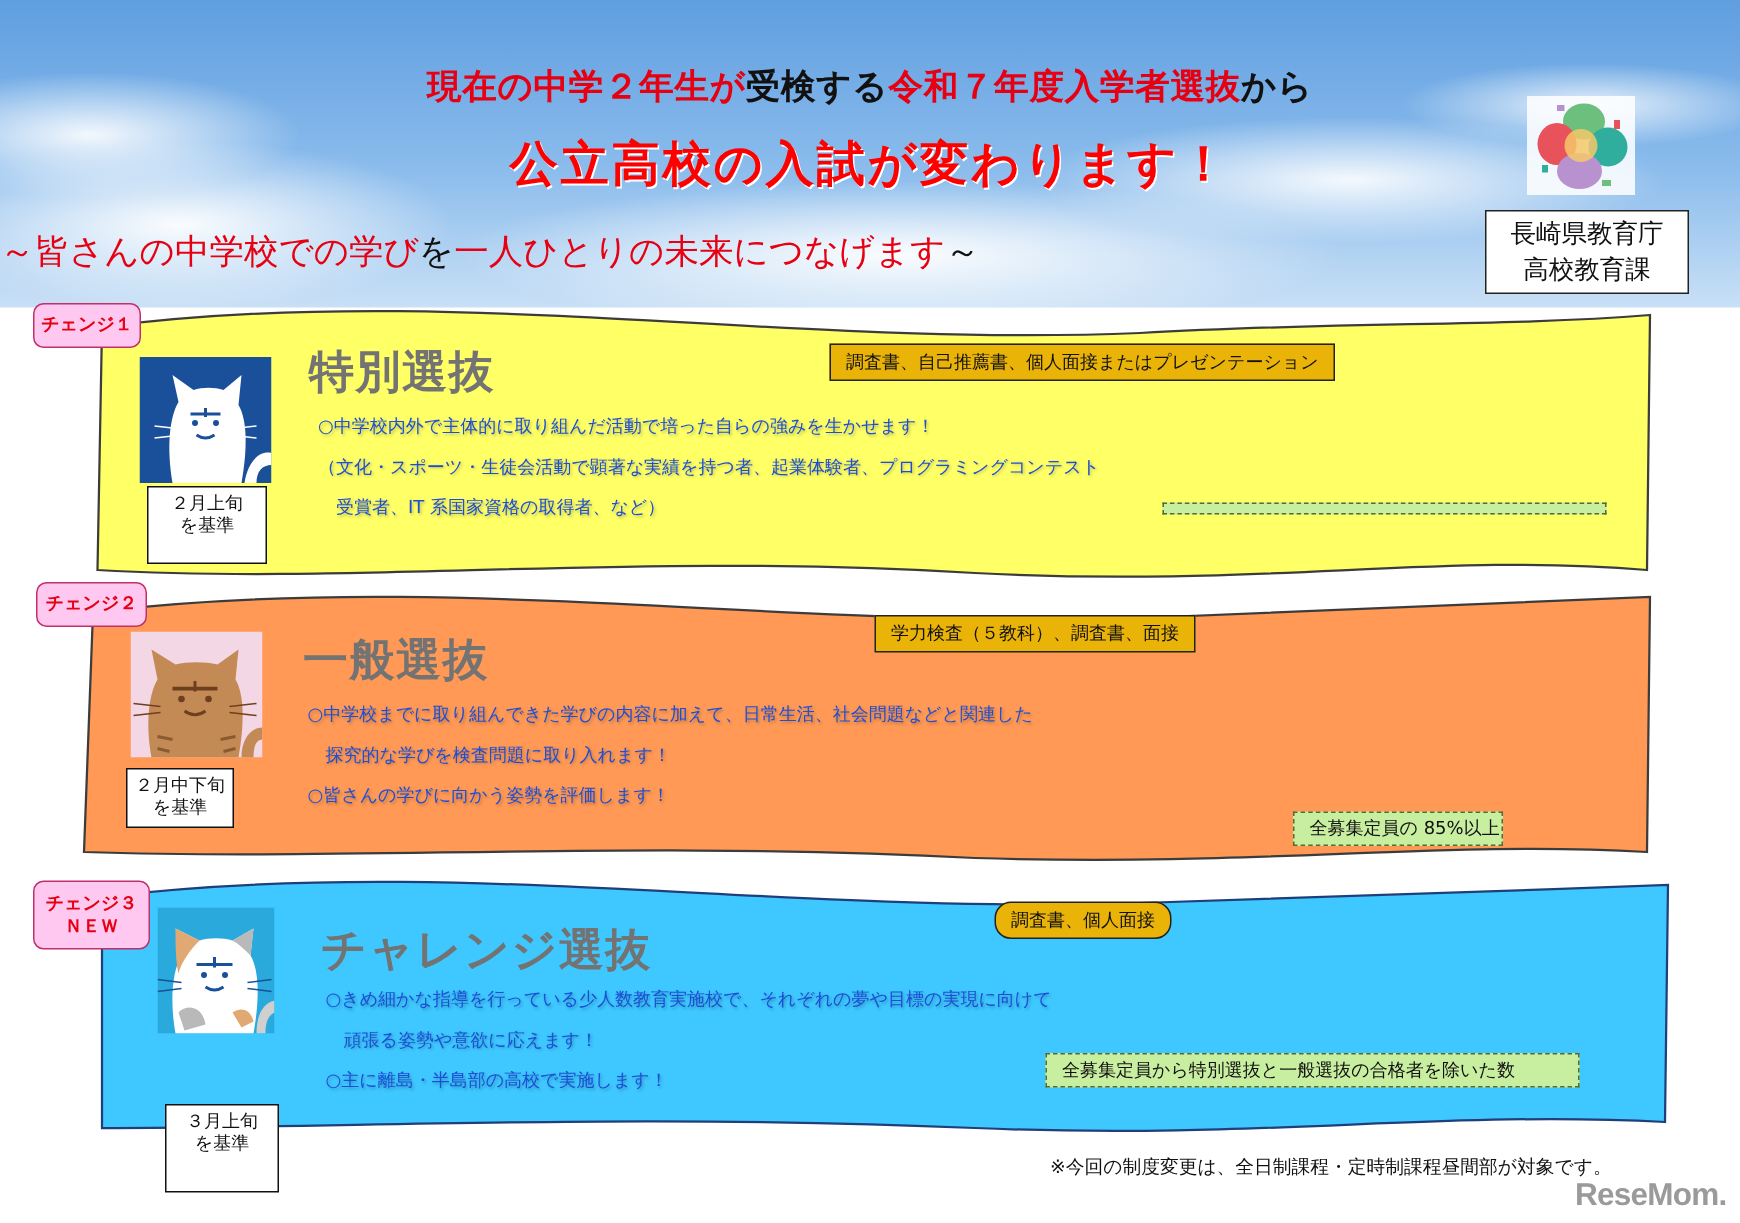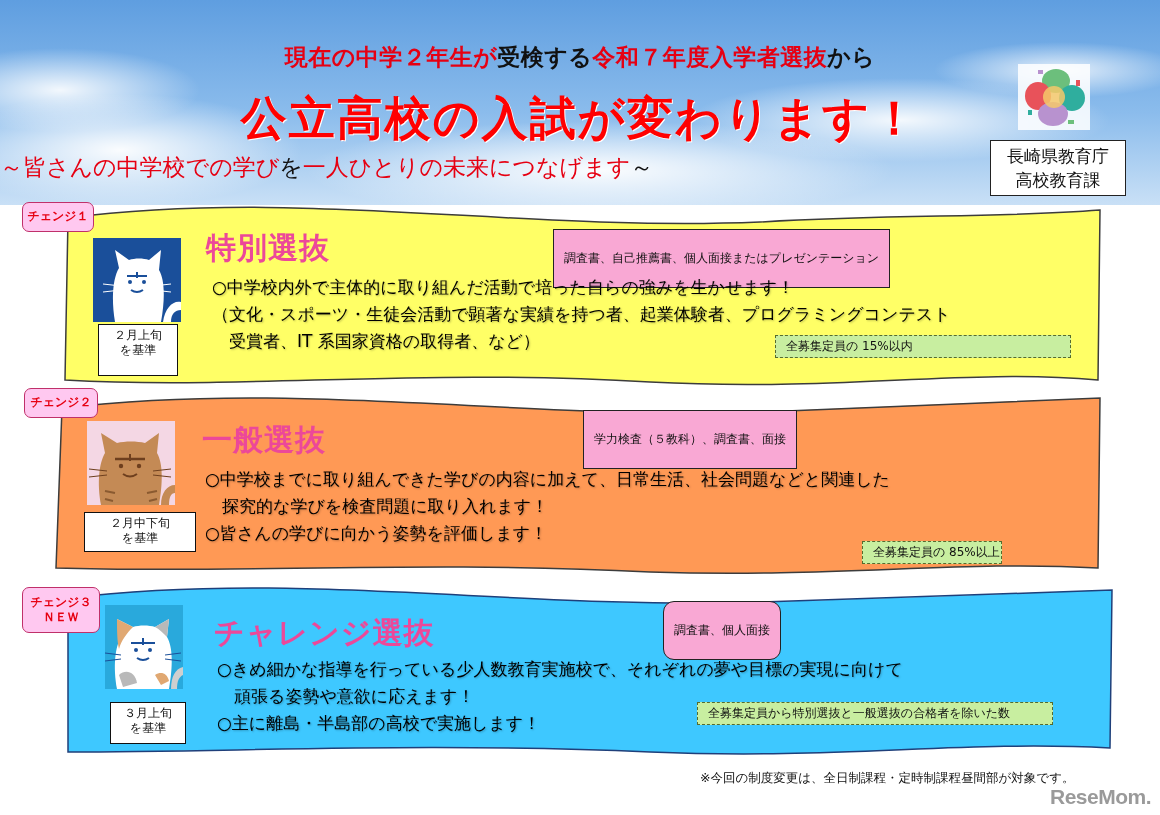--- a/index.html
+++ b/index.html
@@ -20,21 +20,21 @@
       radial-gradient(ellipse 180px 40px at 1060px 70px, rgba(255,255,255,0.8), rgba(255,255,255,0) 70%),
       linear-gradient(180deg, #5f9ee0 0%, #8bbcec 55%, #c9e0f6 100%);
   }
   .hdr-line1 {
     position: absolute; left: 0; width: 1160px; top: 42px; text-align: center;
     font-size: 23px; font-weight: bold; color: #111; letter-spacing: 0.5px;
   }
   .hdr-line1 .red { color: #e60012; }
   .hdr-line2 {
     position: absolute; left: 0; width: 1160px; top: 88px; text-align: center;
-    font-size: 46px; font-weight: bold; color: #ff0000; letter-spacing: 2px;
+    font-size: 32px; font-weight: bold; color: #ff0000; letter-spacing: 2px;
     text-shadow: 1px 1px 0 #fff;
   }
   .hdr-line3 {
     position: absolute; left: 0; width: 1160px; top: 152px; text-align: left;
     font-size: 23px; color: #e60012;
   }
   .hdr-line3 .blk { color: #111; }
   .logo {
     position: absolute; left: 1018px; top: 64px; width: 72px; height: 66px;
   }
@@ -47,29 +47,29 @@
     position: absolute; background: #ffc8f0; border: 1.5px solid #c0306a;
     border-radius: 7px; color: #e60012; font-weight: bold; font-size: 12px;
     text-align: center; line-height: 15px; z-index: 3;
   }
   .cat { position: absolute; z-index: 2; }
   .date-box {
     position: absolute; background: #fff; border: 1.5px solid #111;
     text-align: center; font-size: 12px; line-height: 15px; color: #111; padding-top: 3px; z-index: 2;
   }
   .title {
-    position: absolute; font-size: 30px; font-weight: bold; color: #ec4899;
+    position: absolute; font-size: 30px; font-weight: bold; color: #737373;
     letter-spacing: 1px; z-index: 2;
   }
   .method {
-    position: absolute; background: #f9a8d4; border: 1.5px solid #222; font-size: 12px;
-    color: #111; padding: 20px 10px; white-space: nowrap; z-index: 2;
+    position: absolute; background: #eab308; border: 1.5px solid #222; font-size: 12px;
+    color: #111; padding: 3px 10px; white-space: nowrap; z-index: 2;
   }
   .body-line {
-    position: absolute; font-size: 17px; color: #000000; white-space: nowrap;
+    position: absolute; font-size: 12px; color: #1d4ed8; white-space: nowrap;
     text-shadow: 1px 1px 2px rgba(0,0,0,0.25); z-index: 2;
   }
   .quota {
     position: absolute; background: #c8eea0; border: 1px dashed #556b2f;
     font-size: 12px; color: #111; padding: 3px 10px; line-height: 15px; white-space: nowrap; z-index: 2;
   }
   .footnote {
     position: absolute; left: 700px; top: 770px; font-size: 12.5px; color: #111;
   }
   .watermark {
@@ -136,42 +136,41 @@
 <div class="date-box" style="left:98px; top:324px; width:80px; height:52px;">
   <div>２月上旬</div>
   <div>を基準</div>
 </div>
 <div class="title" style="left:206px; top:228px;">特別選抜</div>
 <div class="method" style="left:553px; top:229px;">調査書、自己推薦書、個人面接またはプレゼンテーション</div>
 <div class="body-line" style="left:212px; top:276px;">○中学校内外で主体的に取り組んだ活動で培った自らの強みを生かせます！</div>
 <div class="body-line" style="left:212px; top:303px;">（文化・スポーツ・生徒会活動で顕著な実績を持つ者、起業体験者、プログラミングコンテスト</div>
 <div class="body-line" style="left:212px; top:330px;">　受賞者、IT 系国家資格の取得者、など）</div>
 <div class="quota" style="left:775px; top:335px; width:296px;">
-  <div>全募集定員の 15%以内</div>
 </div>
 
 <div class="tag" style="left:24px; top:388px; width:74px; height:30px; padding-top:6px;">
   <span>チェンジ２</span>
 </div>
 <svg class="cat" style="left:87px; top:421px;" width="88" height="84" viewBox="0 0 88 84">
   <rect width="88" height="84" fill="#f4d7e4"></rect>
   <path d="M14,84 C10,62 12,42 18,32 L14,12 L30,22 C38,20 50,20 58,22 L72,12 L70,32 C76,42 76,62 72,84 Z" fill="#c48a55"></path>
   <path d="M74,84 C74,72 80,64 88,64 L88,72 C84,72 82,76 82,84 Z" fill="#c48a55"></path>
   <line x1="28" y1="38" x2="58" y2="38" stroke="#6e3f1e" stroke-width="2.5"></line>
   <line x1="43" y1="33" x2="43" y2="40" stroke="#6e3f1e" stroke-width="2"></line>
   <circle cx="34" cy="45" r="2.2" fill="#6e3f1e"></circle>
   <circle cx="52" cy="45" r="2.2" fill="#6e3f1e"></circle>
   <path d="M36,53 Q43,58 50,53" stroke="#6e3f1e" stroke-width="2" fill="none"></path>
   <line x1="2" y1="48" x2="20" y2="50" stroke="#6e3f1e" stroke-width="1"></line>
   <line x1="2" y1="56" x2="20" y2="54" stroke="#6e3f1e" stroke-width="1"></line>
   <line x1="66" y1="50" x2="84" y2="48" stroke="#6e3f1e" stroke-width="1"></line>
   <line x1="66" y1="54" x2="84" y2="56" stroke="#6e3f1e" stroke-width="1"></line>
   <path d="M18,70 L28,72 M60,72 L70,70 M18,78 L26,80 M62,80 L70,78" stroke="#8a5a30" stroke-width="2"></path>
 </svg>
-<div class="date-box" style="left:84px; top:512px; width:112px; height:40px;">
+<div class="date-box" style="left:84px; top:512px; width:72px; height:40px;">
   <div>２月中下旬</div>
   <div>を基準</div>
 </div>
 <div class="title" style="left:202px; top:420px;">一般選抜</div>
 <div class="method" style="left:583px; top:410px;text-align:right;">学力検査（５教科）、調査書、面接</div>
 <div class="body-line" style="left:205px; top:468px;">○中学校までに取り組んできた学びの内容に加えて、日常生活、社会問題などと関連した</div>
 <div class="body-line" style="left:205px; top:495px;">　探究的な学びを検査問題に取り入れます！</div>
 <div class="body-line" style="left:205px; top:522px;">○皆さんの学びに向かう姿勢を評価します！</div>
 <div class="quota" style="left:862px; top:541px; width:140px;">
   <div>全募集定員の 85%以上</div>
@@ -192,21 +191,21 @@
   <line x1="26" y1="38" x2="50" y2="38" stroke="#1a4f9a" stroke-width="2"></line>
   <line x1="38" y1="33" x2="38" y2="40" stroke="#1a4f9a" stroke-width="2"></line>
   <circle cx="31" cy="45" r="2" fill="#1a4f9a"></circle>
   <circle cx="45" cy="45" r="2" fill="#1a4f9a"></circle>
   <path d="M32,53 Q38,57 44,53" stroke="#1a4f9a" stroke-width="2" fill="none"></path>
   <line x1="0" y1="48" x2="16" y2="50" stroke="#1a4f9a" stroke-width="1"></line>
   <line x1="0" y1="56" x2="16" y2="54" stroke="#1a4f9a" stroke-width="1"></line>
   <line x1="60" y1="50" x2="76" y2="48" stroke="#1a4f9a" stroke-width="1"></line>
   <line x1="60" y1="54" x2="76" y2="56" stroke="#1a4f9a" stroke-width="1"></line>
 </svg>
-<div class="date-box" style="left:110px; top:702px; width:76px; height:42px;">
+<div class="date-box" style="left:110px; top:736px; width:76px; height:59px;">
   <div>３月上旬</div>
   <div>を基準</div>
 </div>
 <div class="title" style="left:214px; top:613px;text-align:right;">チャレンジ選抜</div>
 <div class="method" style="left:663px; top:601px;border-radius:11px;">調査書、個人面接</div>
 <div class="body-line" style="left:217px; top:658px;">○きめ細かな指導を行っている少人数教育実施校で、それぞれの夢や目標の実現に向けて</div>
 <div class="body-line" style="left:217px; top:685px;">　頑張る姿勢や意欲に応えます！</div>
 <div class="body-line" style="left:217px; top:712px;">○主に離島・半島部の高校で実施します！</div>
 <div class="quota" style="left:697px; top:702px; width:356px;">
   <div>全募集定員から特別選抜と一般選抜の合格者を除いた数</div>

